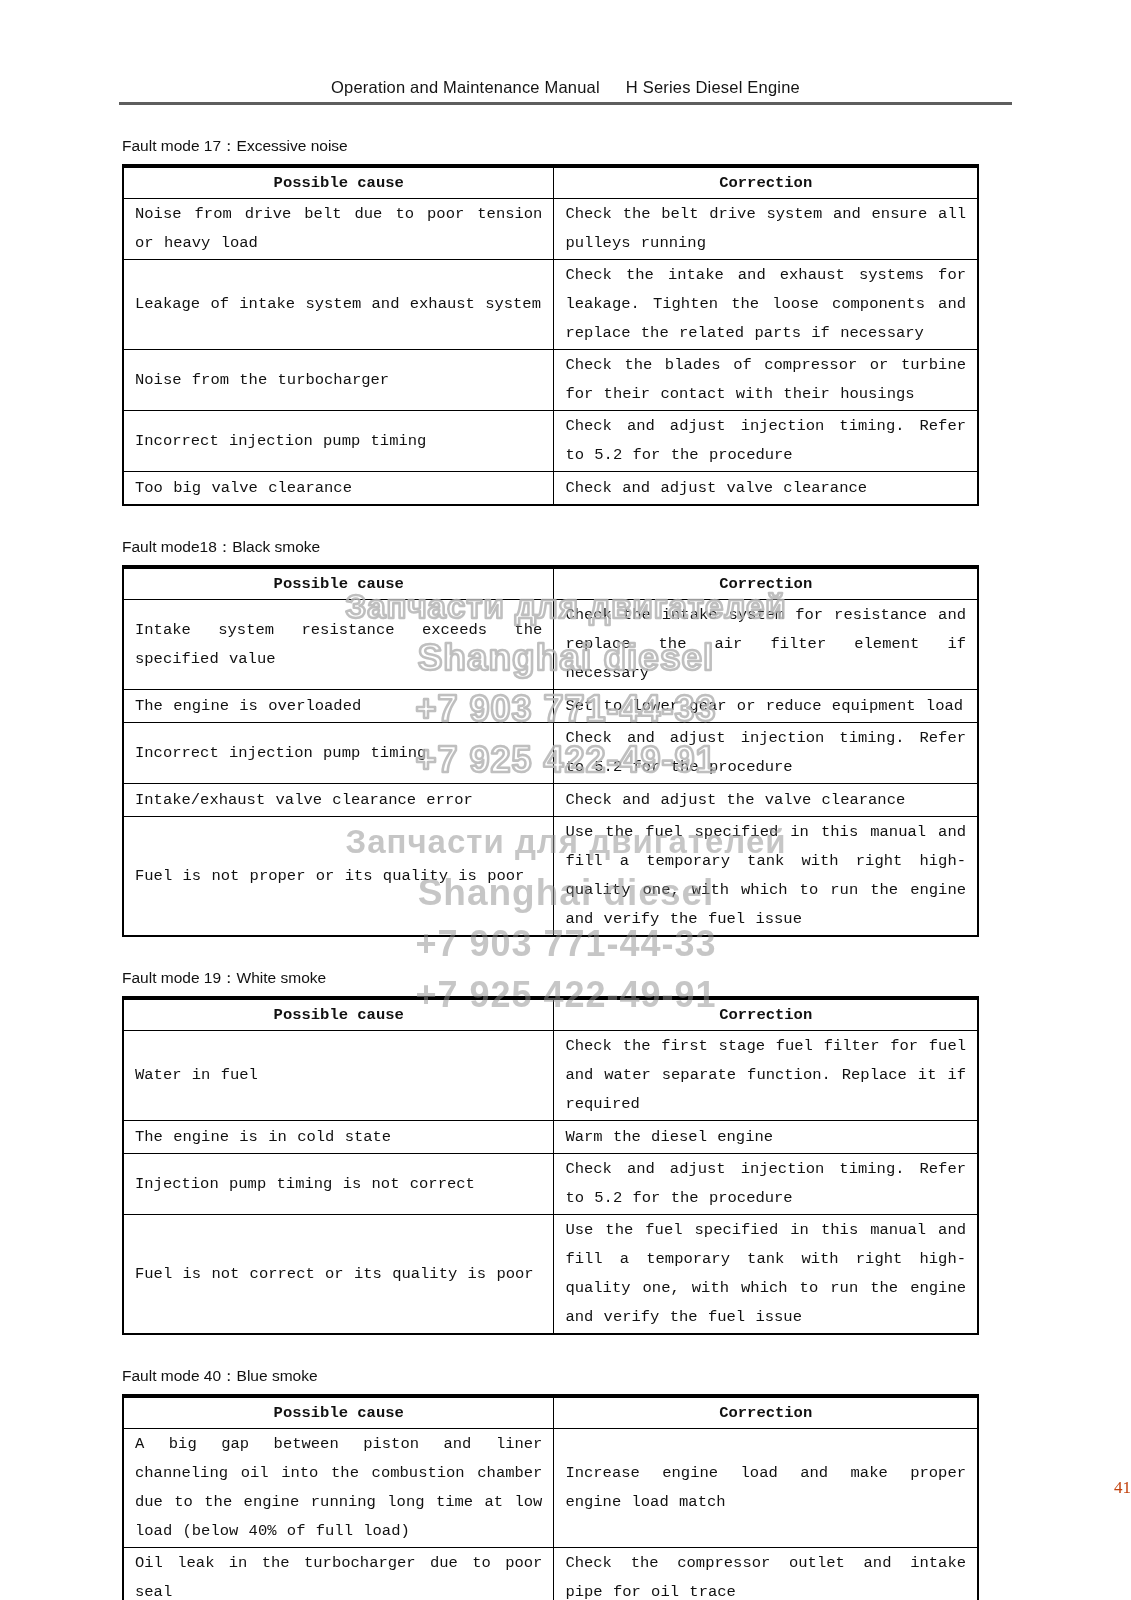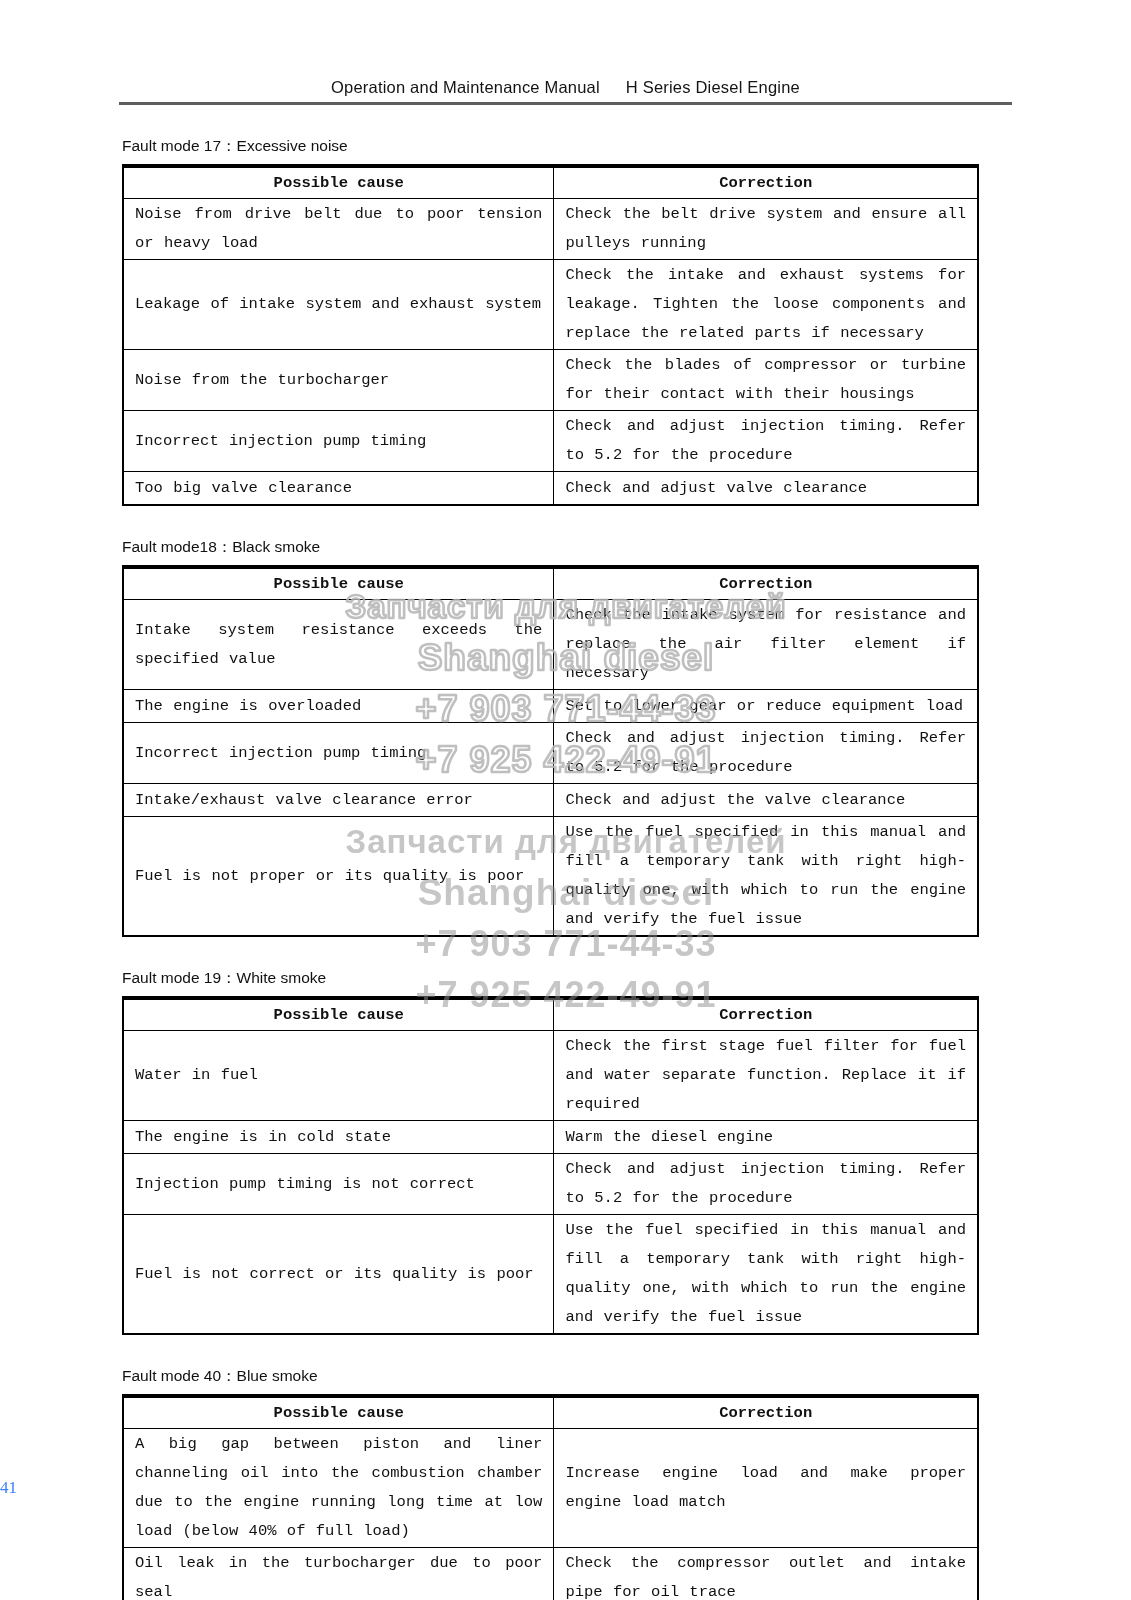--- a/index.html
+++ b/index.html
@@ -63,24 +63,24 @@
     padding: 1px 11px;
     text-align: justify;
     vertical-align: middle;
     word-spacing: 1px;
   }
   .page-number {
     position: absolute;
     top: 1478px;
     left: 0;
     width: 100%;
-    text-align: left;
+    text-align: right;
     font-family: "Liberation Serif", serif;
     font-size: 17px;
-    color: #3b82f6;
+    color: #c2410c;
   }
   .watermark {
     position: absolute;
     left: 0;
     pointer-events: none;
   }
   .wm-text {
     font-family: "Liberation Sans", "DejaVu Sans", sans-serif;
     font-weight: bold;
   }

